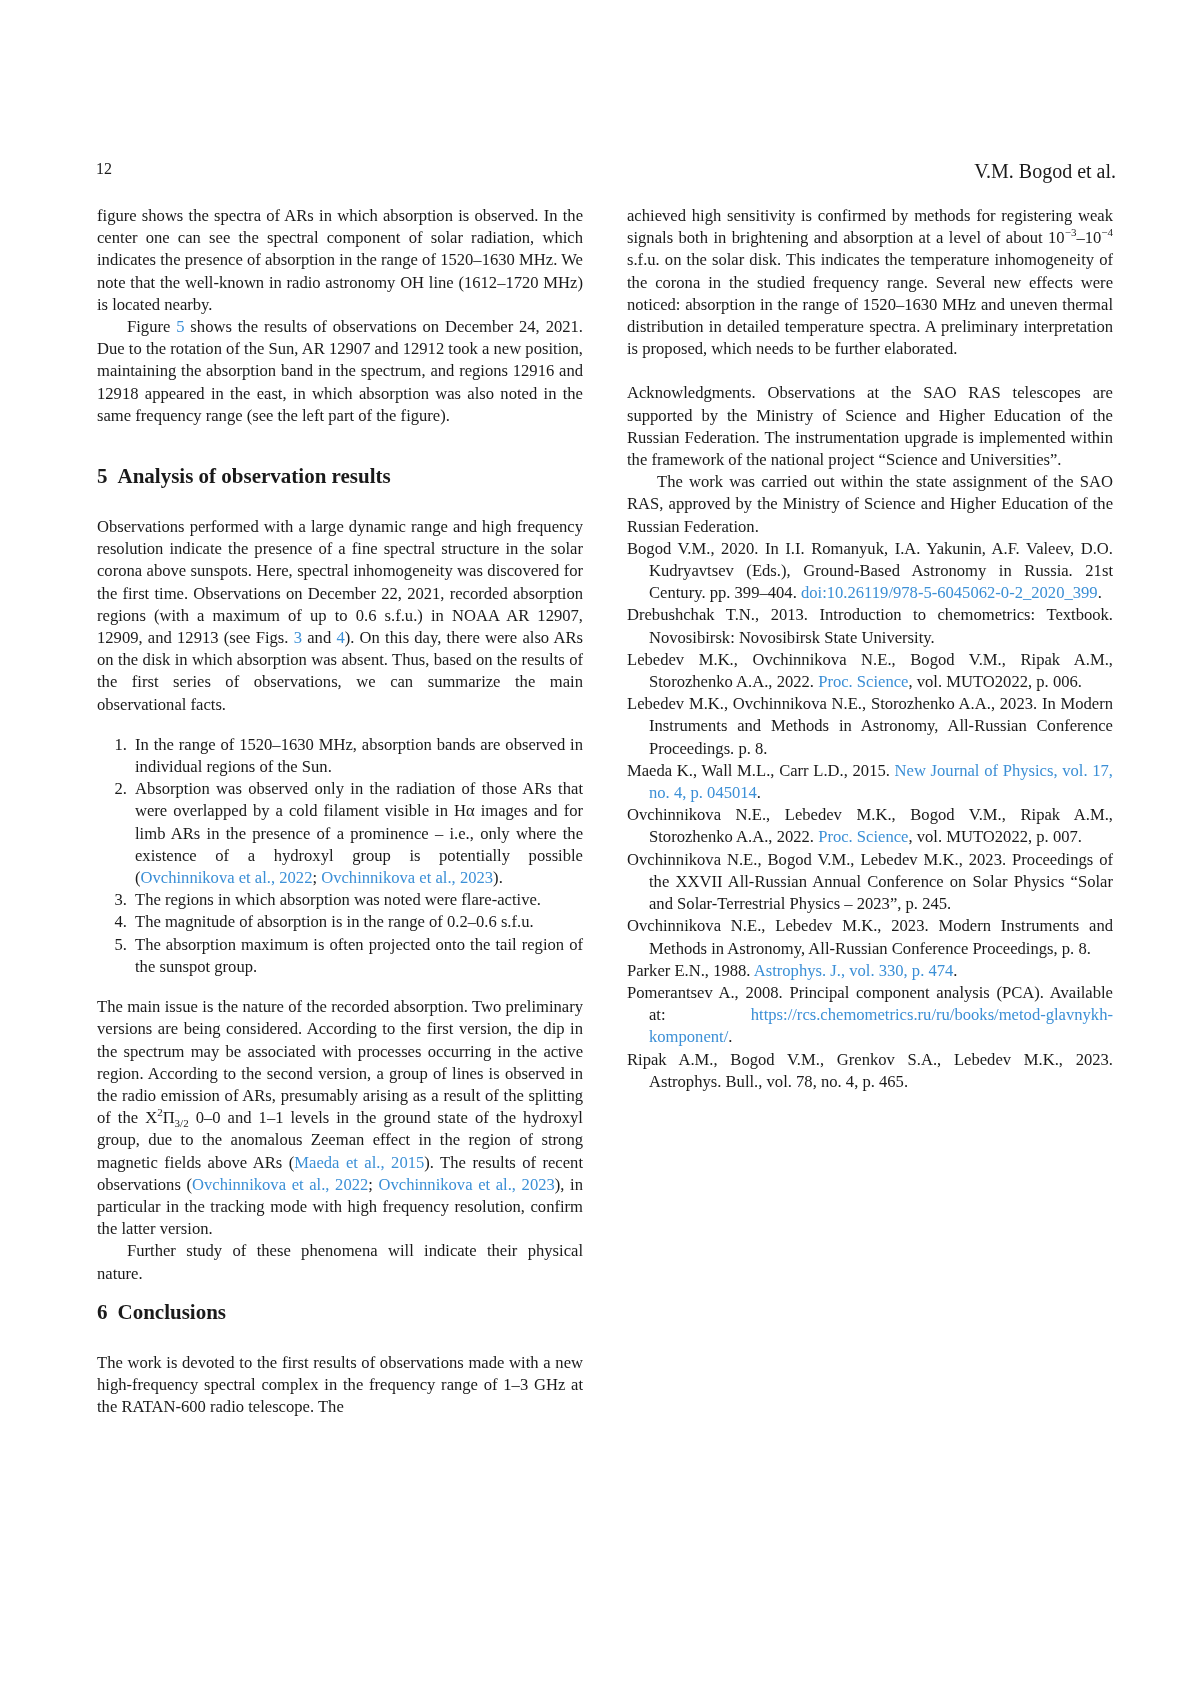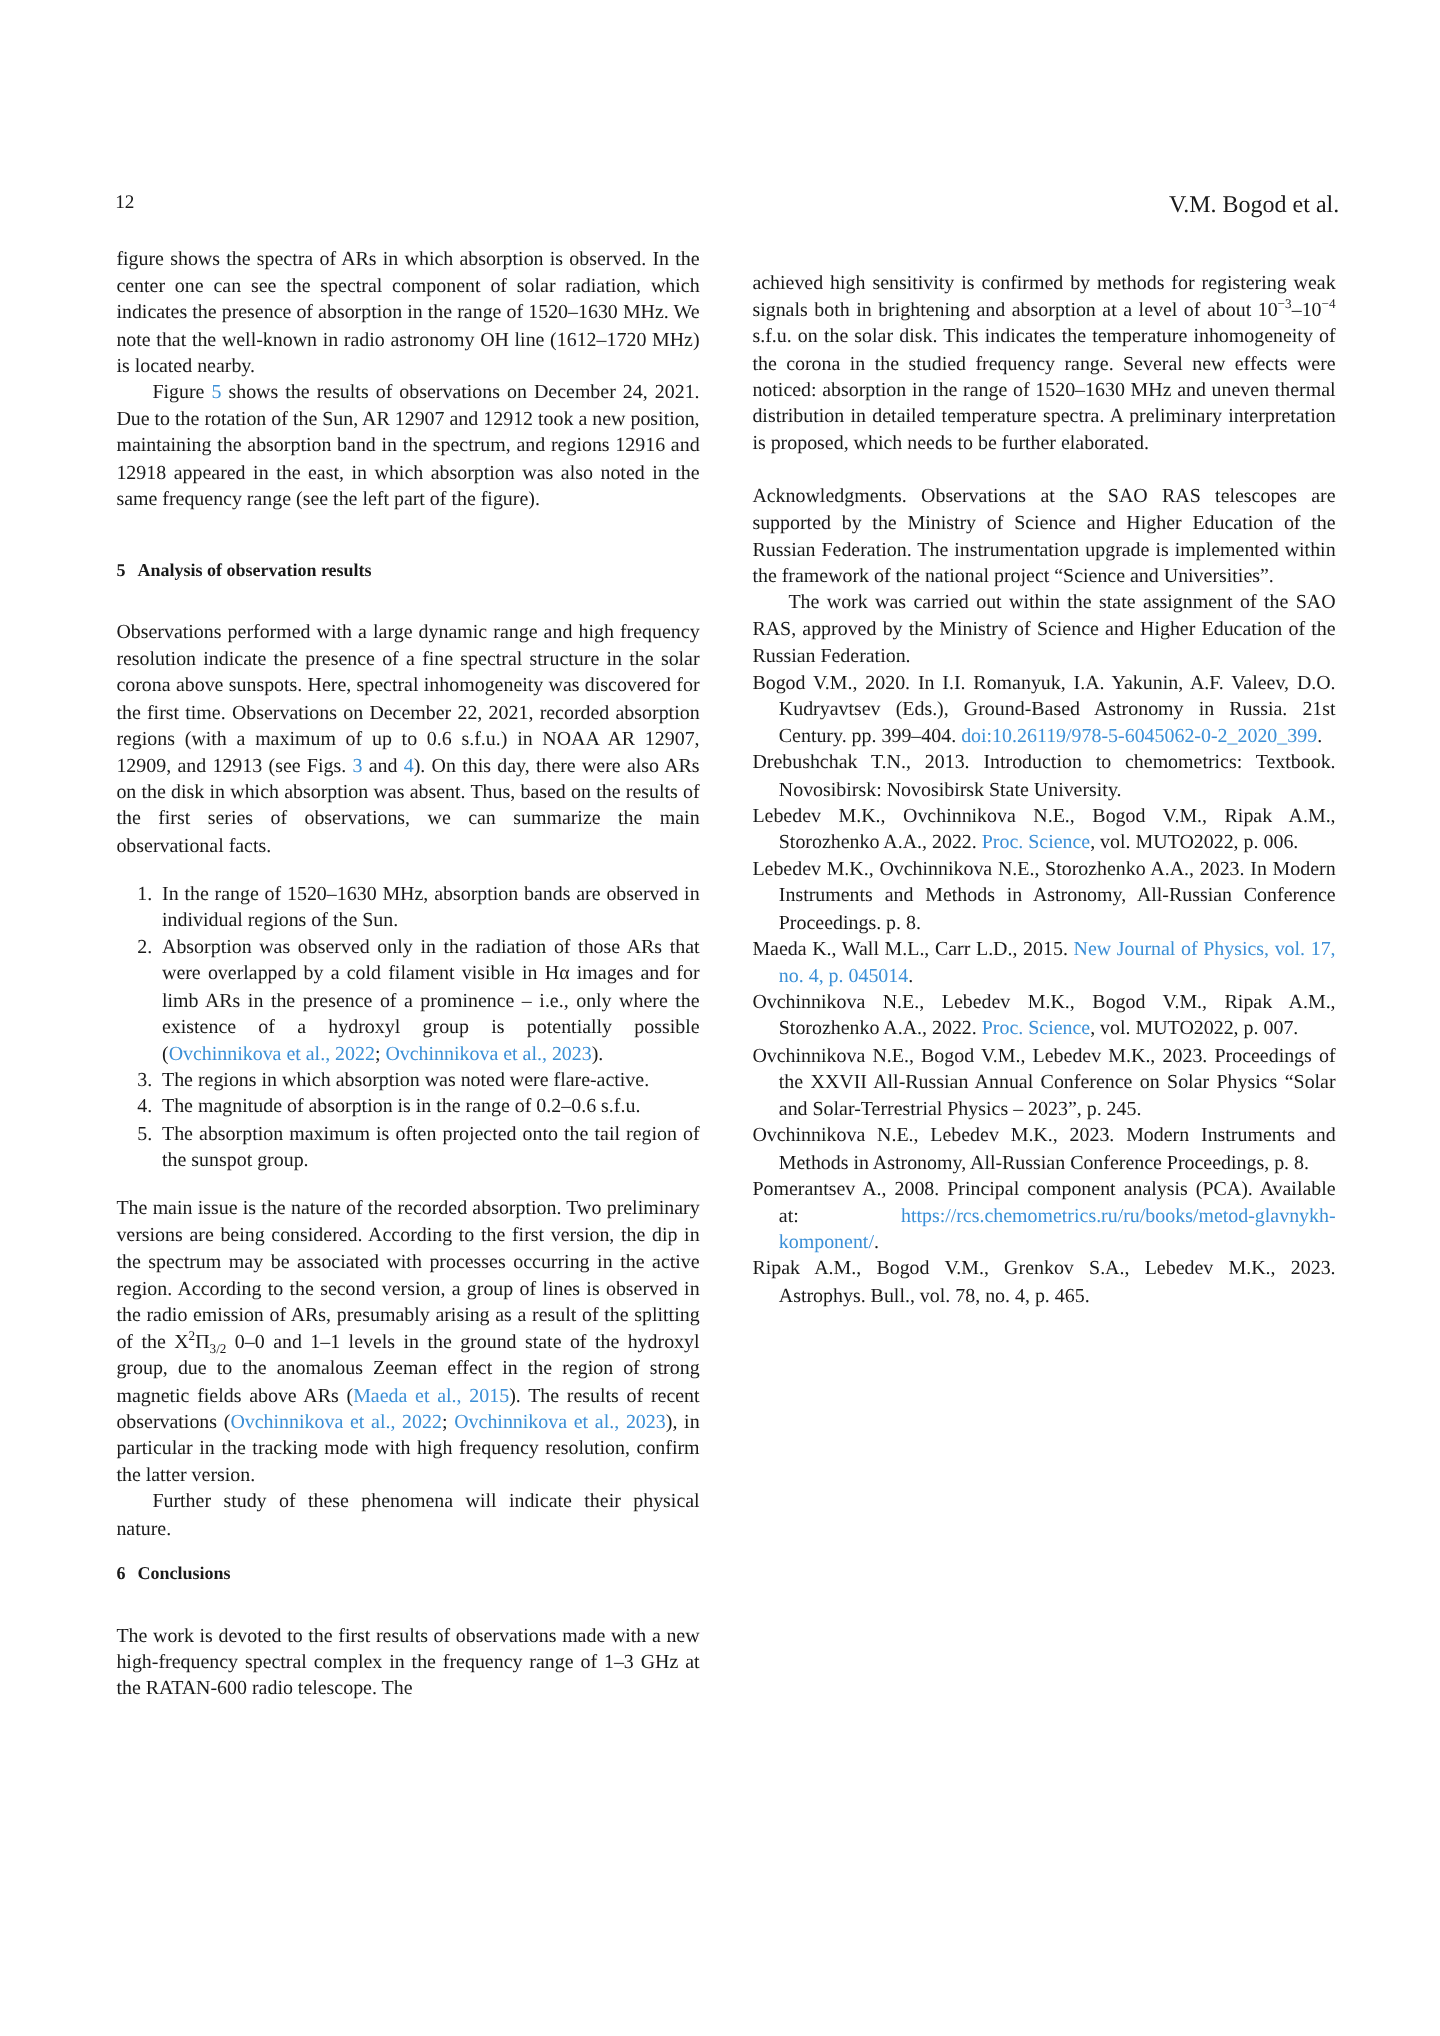--- a/index.html
+++ b/index.html
@@ -2,25 +2,25 @@
 <html><head>
 <meta charset="utf-8">
 <style>
   html, body { margin: 0; padding: 0; background: #ffffff; }
   body { width: 1200px; height: 1697px; position: relative; overflow: hidden;
          font-family: "Liberation Serif", "DejaVu Serif", serif; color: #1a1a1a; }
   .page-num { position: absolute; left: 96px; top: 160px; font-size: 16px; }
   .running-head { position: absolute; right: 84px; top: 160px; font-size: 20px; }
   .col { position: absolute; top: 205px; width: 486px; font-size: 16.6px; line-height: 22.2px; text-align: justify; hyphens: manual; }
   .col-left { left: 97px; }
-  .col-right { left: 627px; margin-top: 20px; }
+  .col-right { left: 627px; }
   p { margin: 0; }
   .indent { text-indent: 30px; }
   .link { color: #3b8fd6; }
-  h2 { font-family: "Liberation Serif", serif; font-weight: bold; font-size: 15px; margin: 0; line-height: 26px; }
+  h2 { font-family: "Liberation Serif", serif; font-weight: bold; font-size: 21px; margin: 0; line-height: 26px; }
   h2 .num { margin-right: 10px; }
   .sec5 { margin-top: 36px; margin-bottom: 27px; }
   .sec6 { margin-top: 14px; margin-bottom: 27px; }
   .refs-h { margin-top: 36px; margin-bottom: 26px; }
   ol { margin: 18px 0 18px 0; padding-left: 34px; }
   ol li { padding-left: 4px; }
   .ack-head { font-weight: normal; }
   .ack { margin-top: 22px; }
   .refs { margin: 0; padding: 0; list-style: none; }
   .refs li { padding-left: 22px; text-indent: -22px; }
@@ -62,16 +62,17 @@
 
   <ul class="refs">
     <li><span>Bogod V.M., 2020. In I.I. Romanyuk, I.A. Yakunin, A.F. Valeev, D.O. Kudryavtsev (Eds.), Ground-Based Astronomy in Russia. 21st Century. pp. 399–404. </span><a class="link">doi:10.26119/978-5-6045062-0-2_2020_399</a><span>.</span></li>
     <li><span>Drebushchak T.N., 2013. Introduction to chemometrics: Textbook. Novosibirsk: Novosibirsk State University.</span></li>
     <li><span>Lebedev M.K., Ovchinnikova N.E., Bogod V.M., Ripak A.M., Storozhenko A.A., 2022. </span><a class="link">Proc. Science</a><span>, vol. MUTO2022, p. 006.</span></li>
     <li><span>Lebedev M.K., Ovchinnikova N.E., Storozhenko A.A., 2023. In Modern Instruments and Methods in Astronomy, All-Russian Conference Proceedings. p. 8.</span></li>
     <li><span>Maeda K., Wall M.L., Carr L.D., 2015. </span><a class="link">New Journal of Physics, vol. 17, no. 4, p. 045014</a><span>.</span></li>
     <li><span>Ovchinnikova N.E., Lebedev M.K., Bogod V.M., Ripak A.M., Storozhenko A.A., 2022. </span><a class="link">Proc. Science</a><span>, vol. MUTO2022, p. 007.</span></li>
     <li><span>Ovchinnikova N.E., Bogod V.M., Lebedev M.K., 2023. Proceedings of the XXVII All-Russian Annual Conference on Solar Physics “Solar and Solar-Terrestrial Physics – 2023”, p. 245.</span></li>
     <li><span>Ovchinnikova N.E., Lebedev M.K., 2023. Modern Instruments and Methods in Astronomy, All-Russian Conference Proceedings, p. 8.</span></li>
+    <li><span>Parker E.N., 1988. </span><a class="link">Astrophys. J., vol. 330, p. 474</a><span>.</span></li>
     <li><span>Pomerantsev A., 2008. Principal component analysis (PCA). Available at: </span><a class="link">https://rcs.chemometrics.ru/ru/books/metod-glavnykh-komponent/</a><span>.</span></li>
     <li><span>Ripak A.M., Bogod V.M., Grenkov S.A., Lebedev M.K., 2023. Astrophys. Bull., vol. 78, no. 4, p. 465.</span></li>
   </ul>
 </div>
 
 </body></html>

